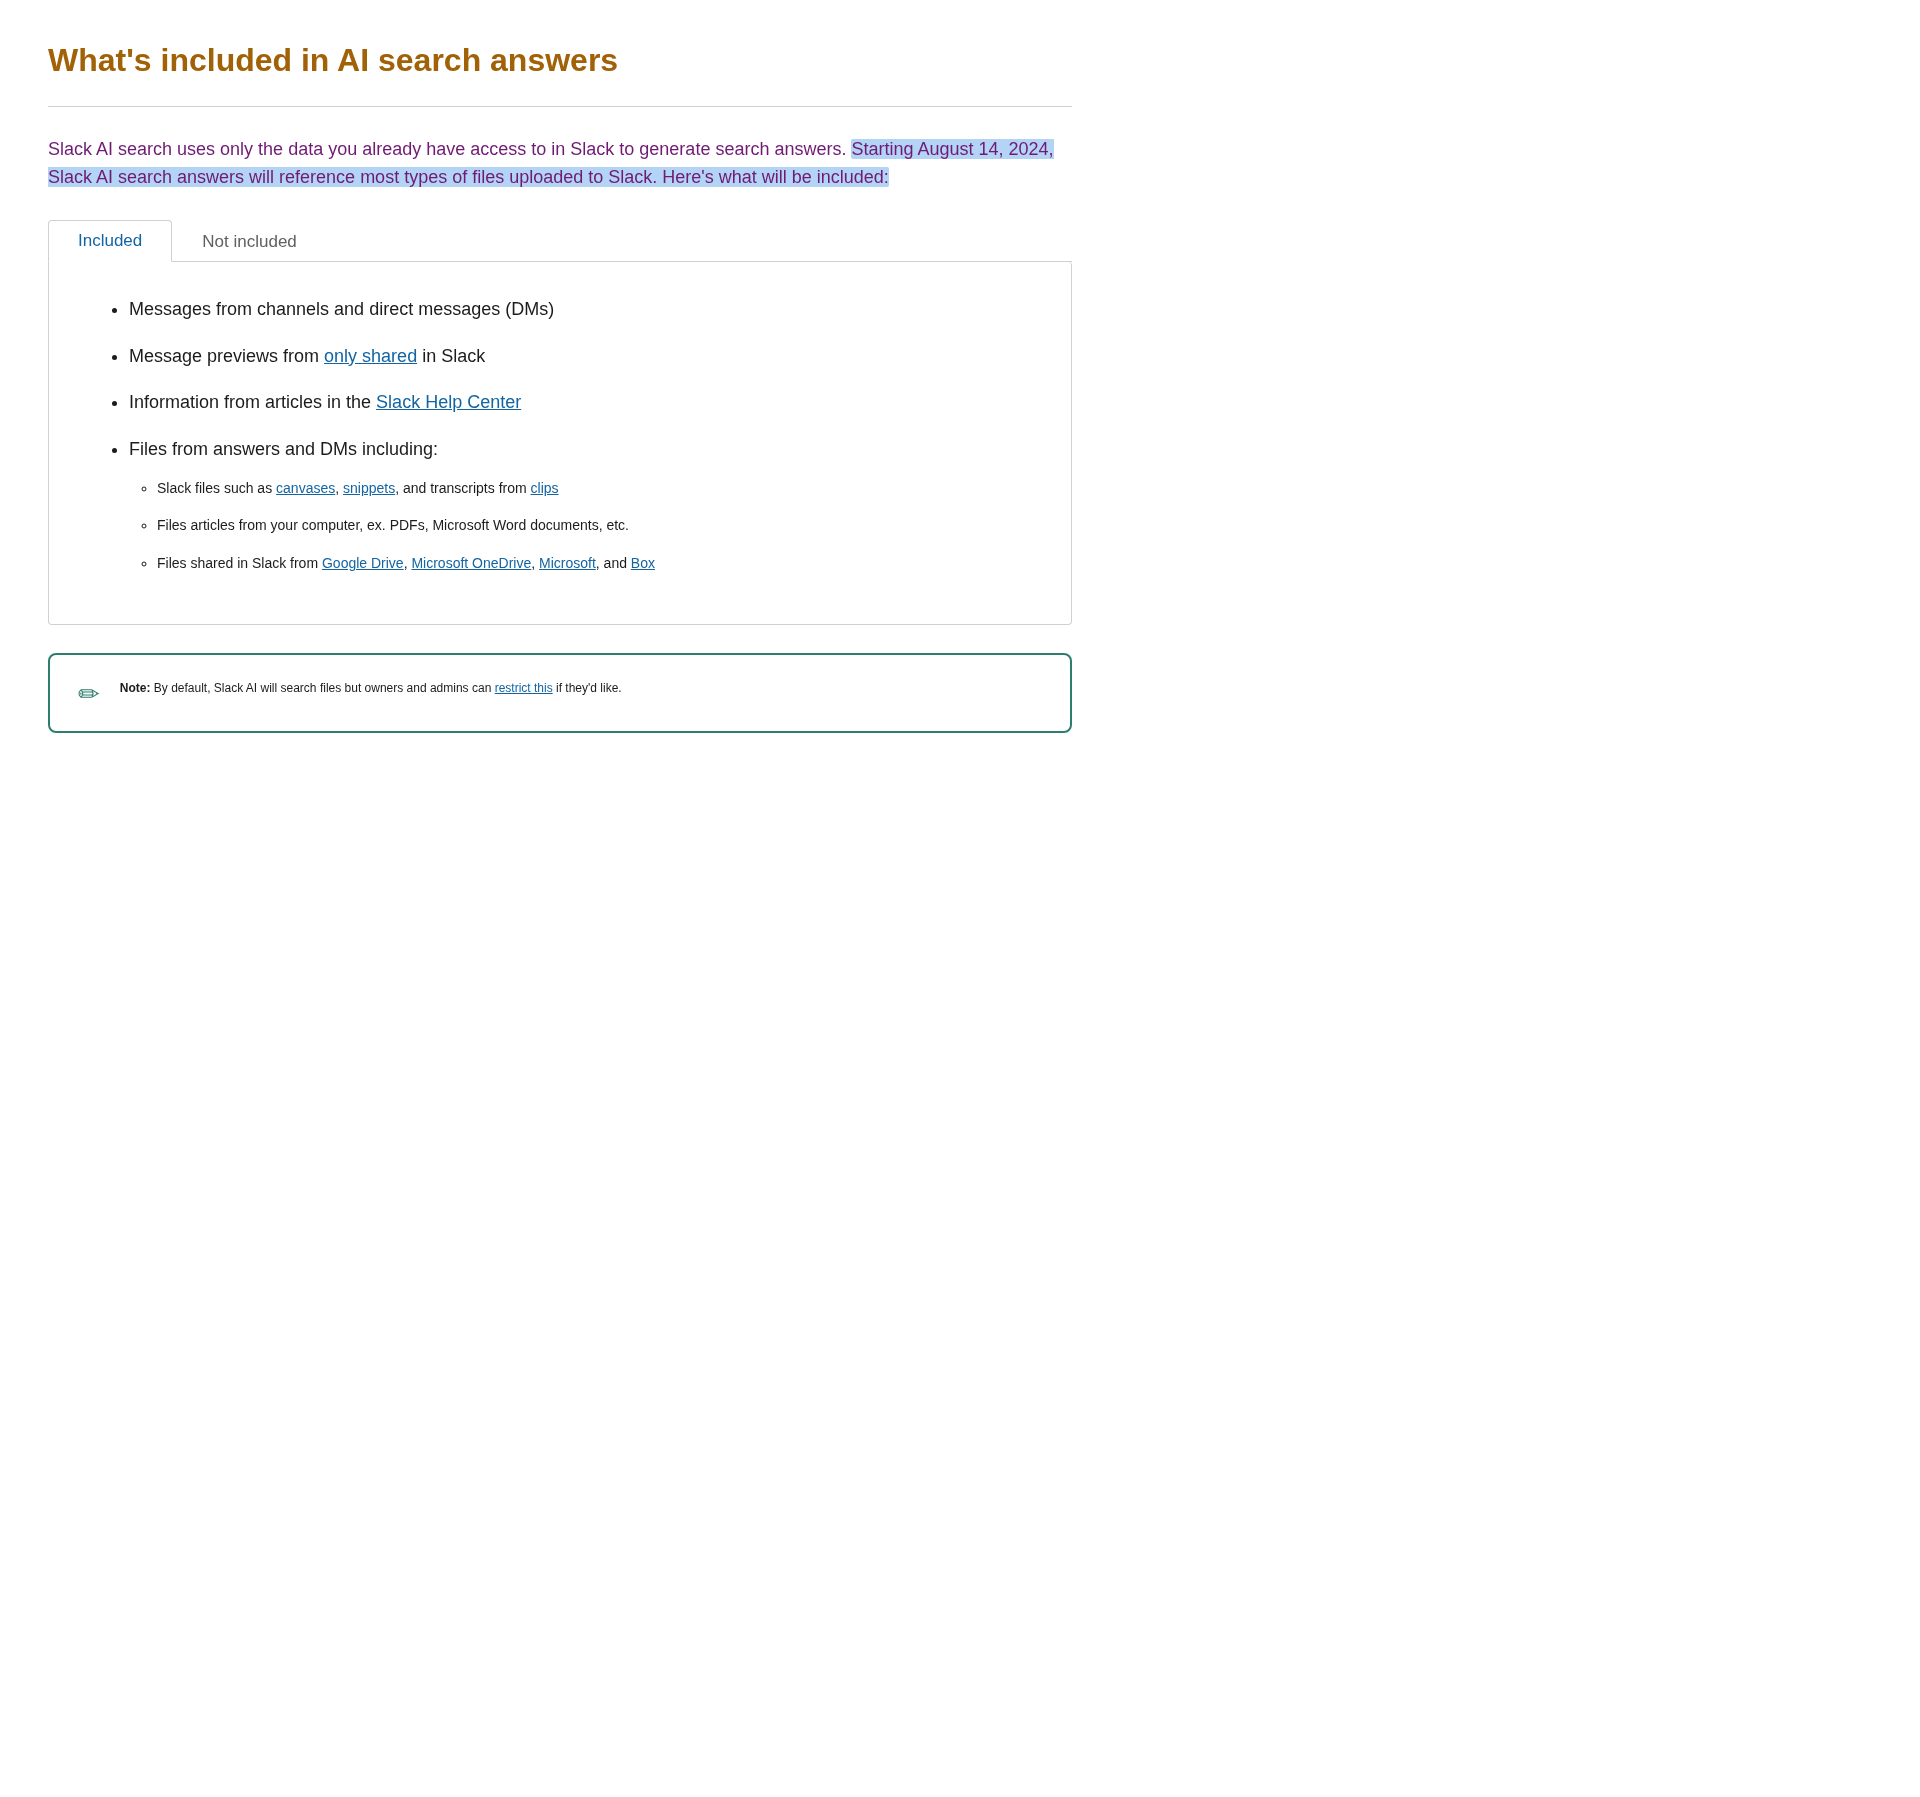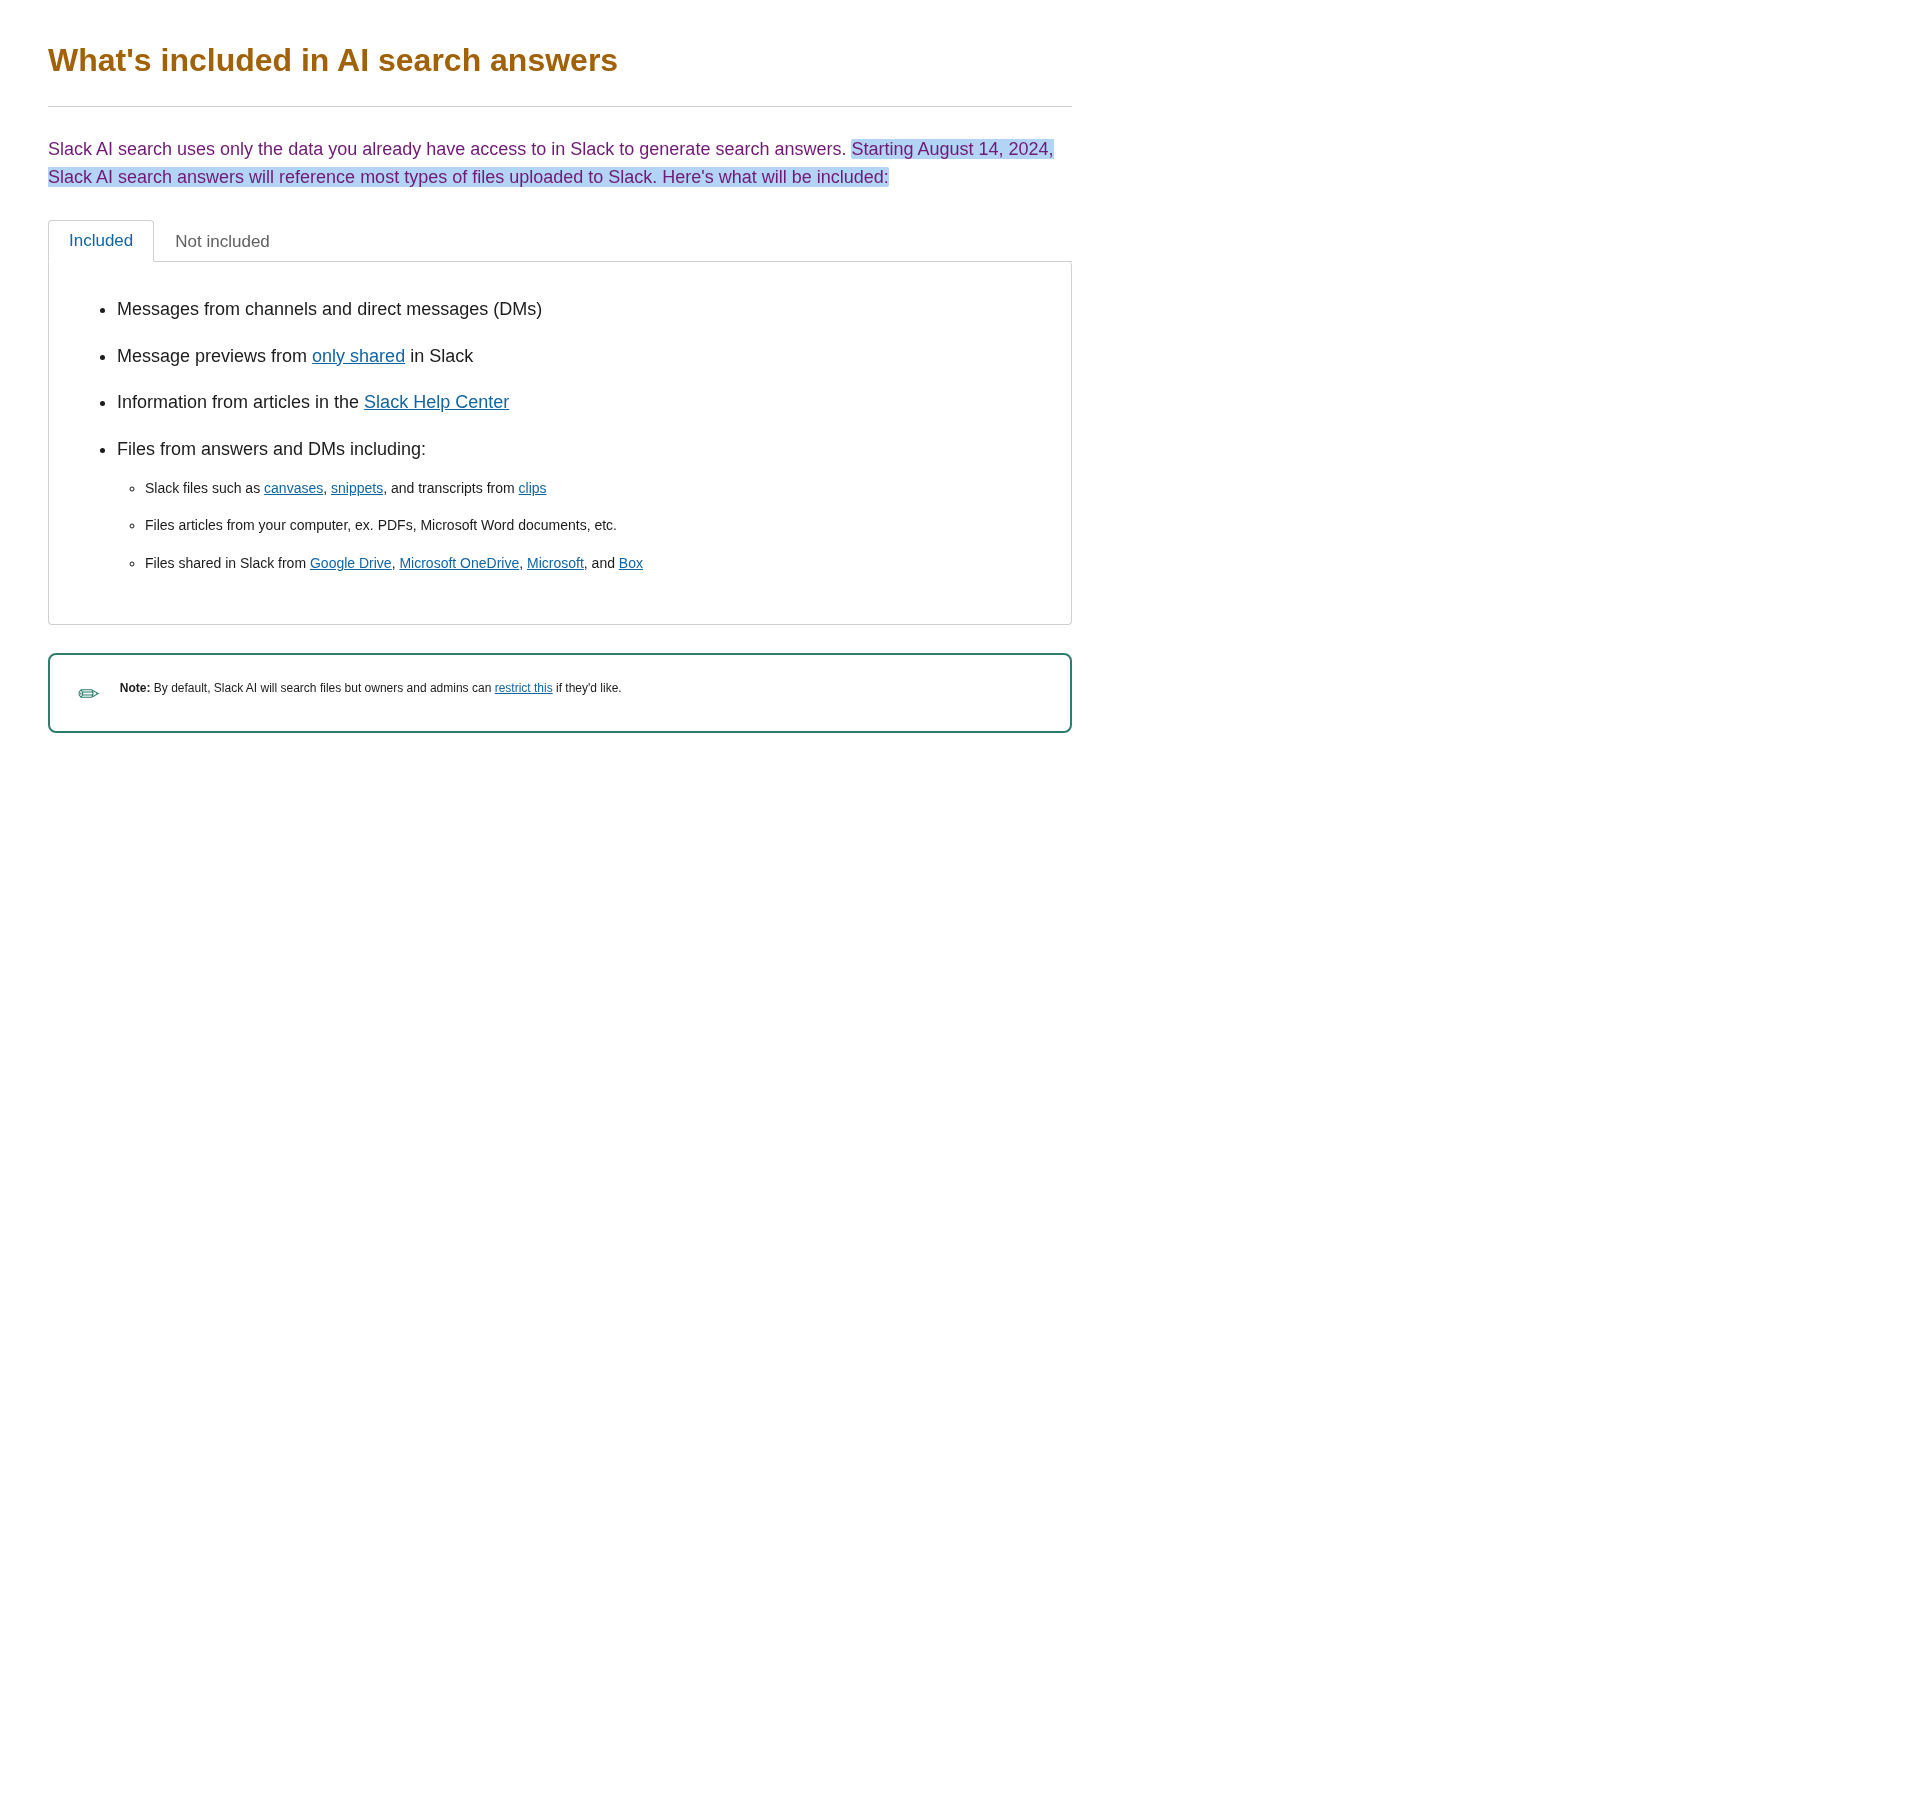--- a/index.html
+++ b/index.html
@@ -48,21 +48,21 @@
       margin-bottom: 0;
     }
 
     .tabs-nav {
       display: flex;
       border-bottom: 1px solid #d0d0d0;
       margin-bottom: 0;
     }
 
     .tab-item {
-      padding: 10px 20px;
+      padding: 10px 29px;
       font-size: 17px;
       cursor: pointer;
       border: 1px solid transparent;
       border-bottom: none;
       margin-bottom: -1px;
       background: transparent;
       color: #616061;
       border-radius: 4px 4px 0 0;
     }
 
@@ -71,21 +71,21 @@
       font-weight: 500;
       border: 1px solid #d0d0d0;
       border-bottom: 1px solid #ffffff;
       background: #ffffff;
     }
 
     .tab-content {
       border: 1px solid #d0d0d0;
       border-top: none;
       border-radius: 0 4px 4px 4px;
-      padding: 32px 40px;
+      padding: 32px 52px;
       margin-bottom: 28px;
     }
 
     .tab-panel {
       display: none;
     }
 
     .tab-panel.active {
       display: block;
     }

